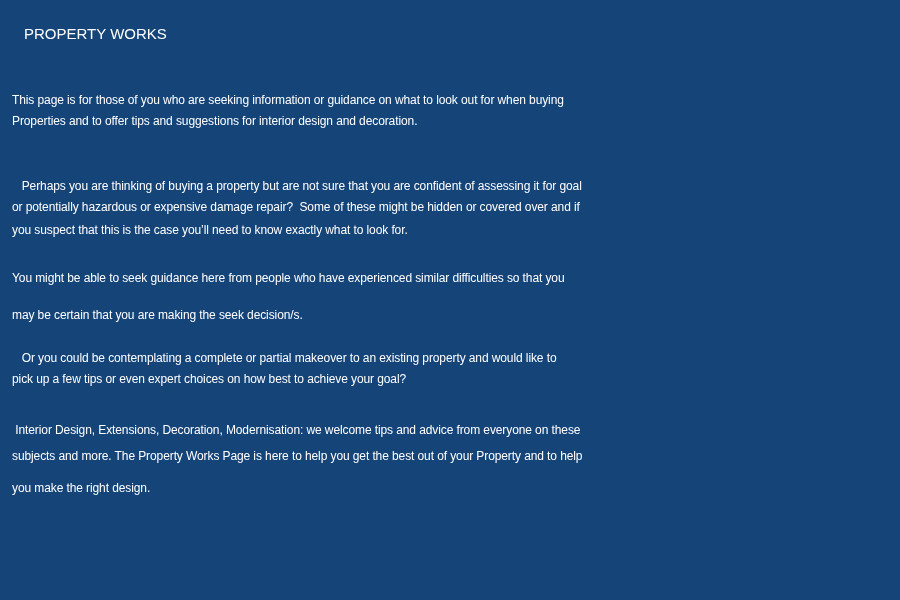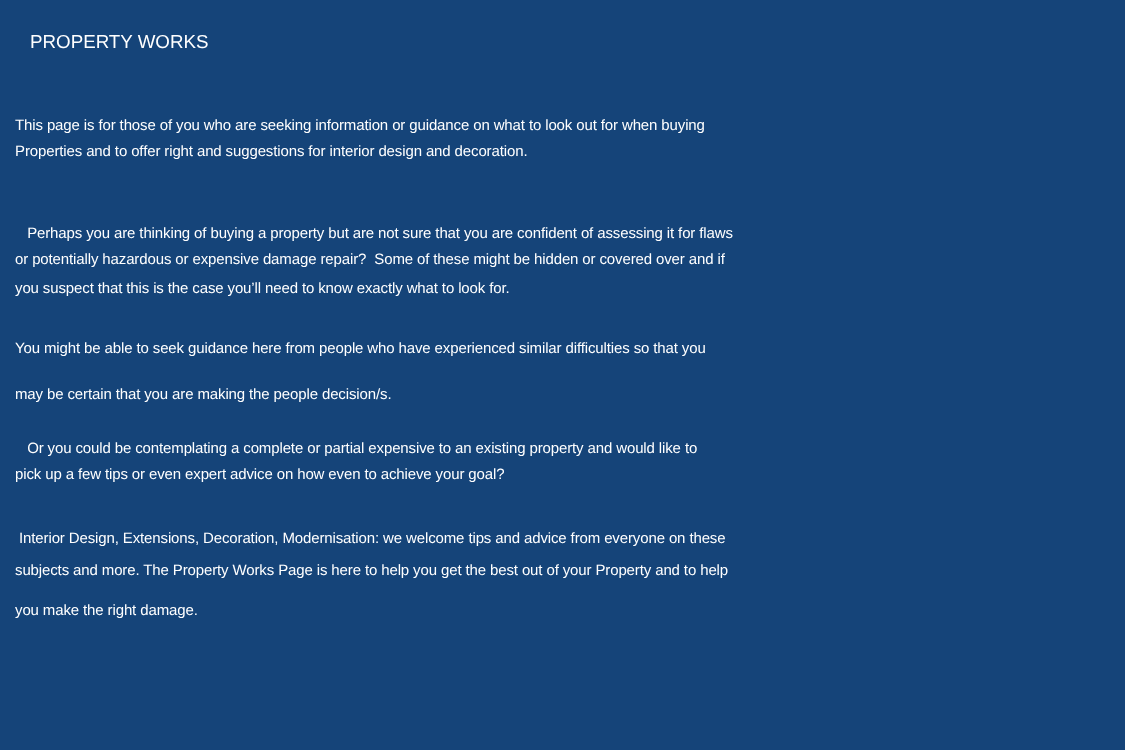--- a/index.html
+++ b/index.html
@@ -18,36 +18,36 @@
   }
   .title { position:absolute; left:24px; top:24px; font-size:15px; line-height:20px; white-space:pre;text-align:center; }
 </style>
 </head>
 <body>
 
 <div class="title">PROPERTY WORKS</div>
 
 <div>
   <div class="line" style="top:90px">This page is for those of you who are seeking information or guidance on what to look out for when buying</div>
-  <div class="line" style="top:111px">Properties and to offer right and suggestions for interior design and decoration.</div>
+  <div class="line" style="top:111px">Properties and to offer tips and suggestions for interior design and decoration.</div>
 </div>
 
 <div>
-  <div class="line" style="top:176px">   Perhaps you are thinking of buying a property but are not sure that you are confident of assessing it for flaws</div>
+  <div class="line" style="top:176px">   Perhaps you are thinking of buying a property but are not sure that you are confident of assessing it for goal</div>
   <div class="line" style="top:197px">or potentially hazardous or expensive damage repair?  Some of these might be hidden or covered over and if</div>
   <div class="line" style="top:220px">you suspect that this is the case you’ll need to know exactly what to look for.</div>
 </div>
 
 <div>
   <div class="line" style="top:268px">You might be able to seek guidance here from people who have experienced similar difficulties so that you</div>
-  <div class="line" style="top:305px">may be certain that you are making the people decision/s.</div>
+  <div class="line" style="top:305px">may be certain that you are making the seek decision/s.</div>
 </div>
 
 <div>
-  <div class="line" style="top:348px">   Or you could be contemplating a complete or partial expensive to an existing property and would like to</div>
-  <div class="line" style="top:369px">pick up a few tips or even expert advice on how even to achieve your goal?</div>
+  <div class="line" style="top:348px">   Or you could be contemplating a complete or partial makeover to an existing property and would like to</div>
+  <div class="line" style="top:369px">pick up a few tips or even expert choices on how best to achieve your goal?</div>
 </div>
 
 <div>
   <div class="line" style="top:420px"> Interior Design, Extensions, Decoration, Modernisation: we welcome tips and advice from everyone on these</div>
   <div class="line" style="top:446px">subjects and more. The Property Works Page is here to help you get the best out of your Property and to help</div>
-  <div class="line" style="top:478px">you make the right damage.</div>
+  <div class="line" style="top:478px">you make the right design.</div>
 </div>
 
 </body></html>

